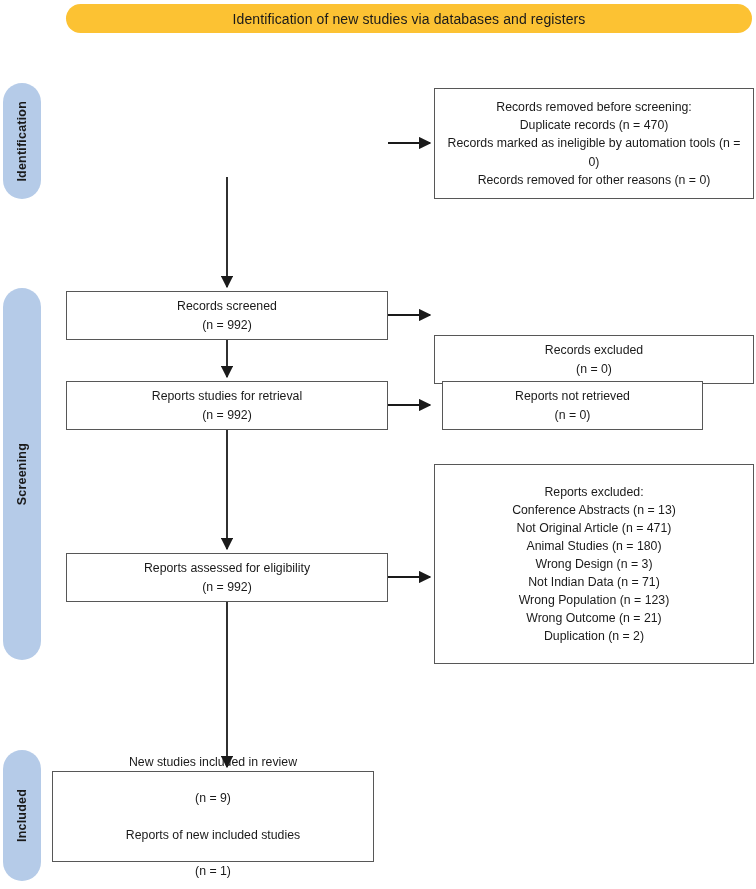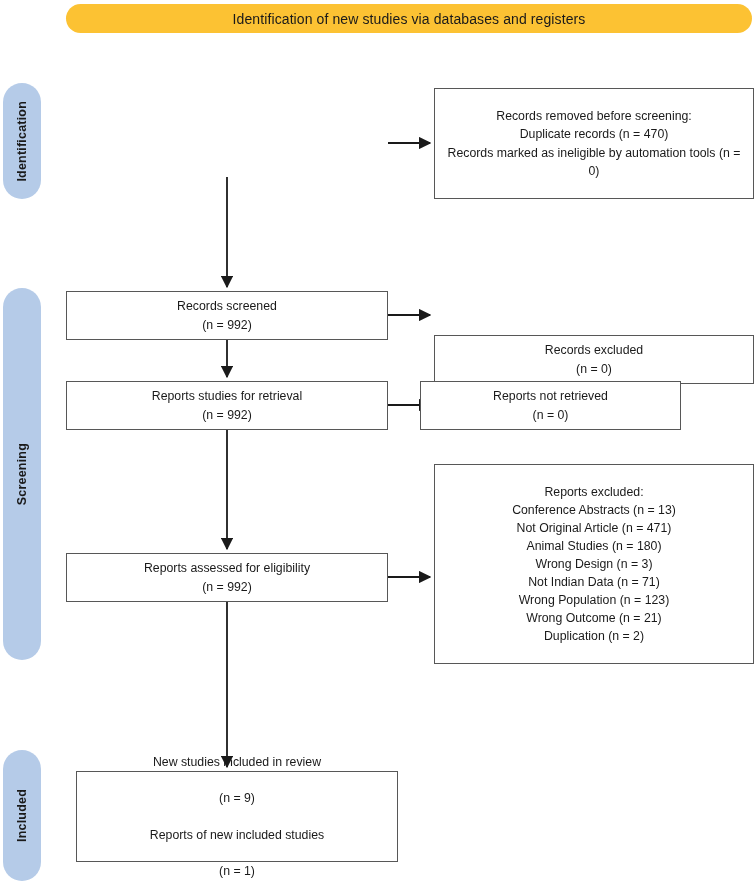--- a/index.html
+++ b/index.html
@@ -82,26 +82,26 @@
     color: #1a1a1a;
     white-space: nowrap;
   }
   .node.wrap .line { white-space: normal; }
 
   
   #node-identified { left: 66px;  top: 105px; width: 322px; height: 72px; }
   #node-screened   { left: 66px;  top: 291px; width: 322px; height: 49px; }
   #node-sought     { left: 66px;  top: 381px; width: 322px; height: 49px; }
   #node-assessed   { left: 66px;  top: 553px; width: 322px; height: 49px; }
-  #node-included   { left: 76px;  top: 771px; width: 322px; height: 91px; gap: 18px; }
+  #node-included   { left: 52px;  top: 771px; width: 322px; height: 91px; gap: 18px; }
 
   
   #node-removed    { left: 434px; top: 88px;  width: 320px; height: 111px; }
   #node-excluded   { left: 434px; top: 291px; width: 320px; height: 49px; margin-top: 44px; }
-  #node-notretr    { left: 420px; top: 381px; width: 261px; height: 49px; }
+  #node-notretr    { left: 442px; top: 381px; width: 261px; height: 49px; }
   #node-repexcl    { left: 434px; top: 464px; width: 320px; height: 200px; }
 
   
   #connectors {
     position: absolute;
     left: 0;
     top: 0;
     width: 756px;
     height: 889px;
     pointer-events: none;
@@ -150,20 +150,21 @@
 
       <line x1="227" y1="602" x2="227" y2="767" marker-end="url(#arrow)"></line>
     </g>
   </svg>
 
 
   <div class="node wrap" id="node-removed">
     <div class="line">Records removed before screening:</div>
     <div class="line">Duplicate records (n = 470)</div>
     <div class="line">Records marked as ineligible by automation tools (n = 0)</div>
+    <div class="line">Records removed for other reasons (n = 0)</div>
   </div>
 
   <div class="node" id="node-screened">
     <div class="line">Records screened</div>
     <div class="line">(n = 992)</div>
   </div>
 
   <div class="node" id="node-excluded">
     <div class="line">Records excluded</div>
     <div class="line">(n = 0)</div>

